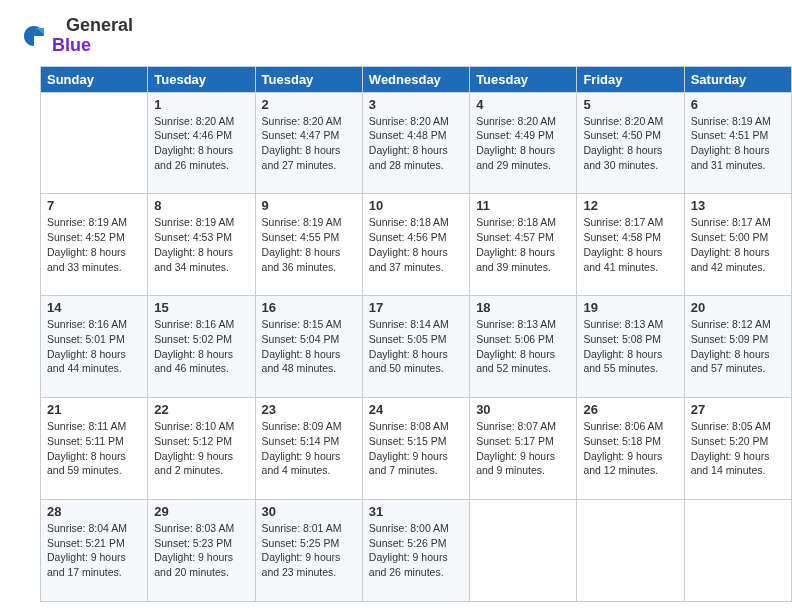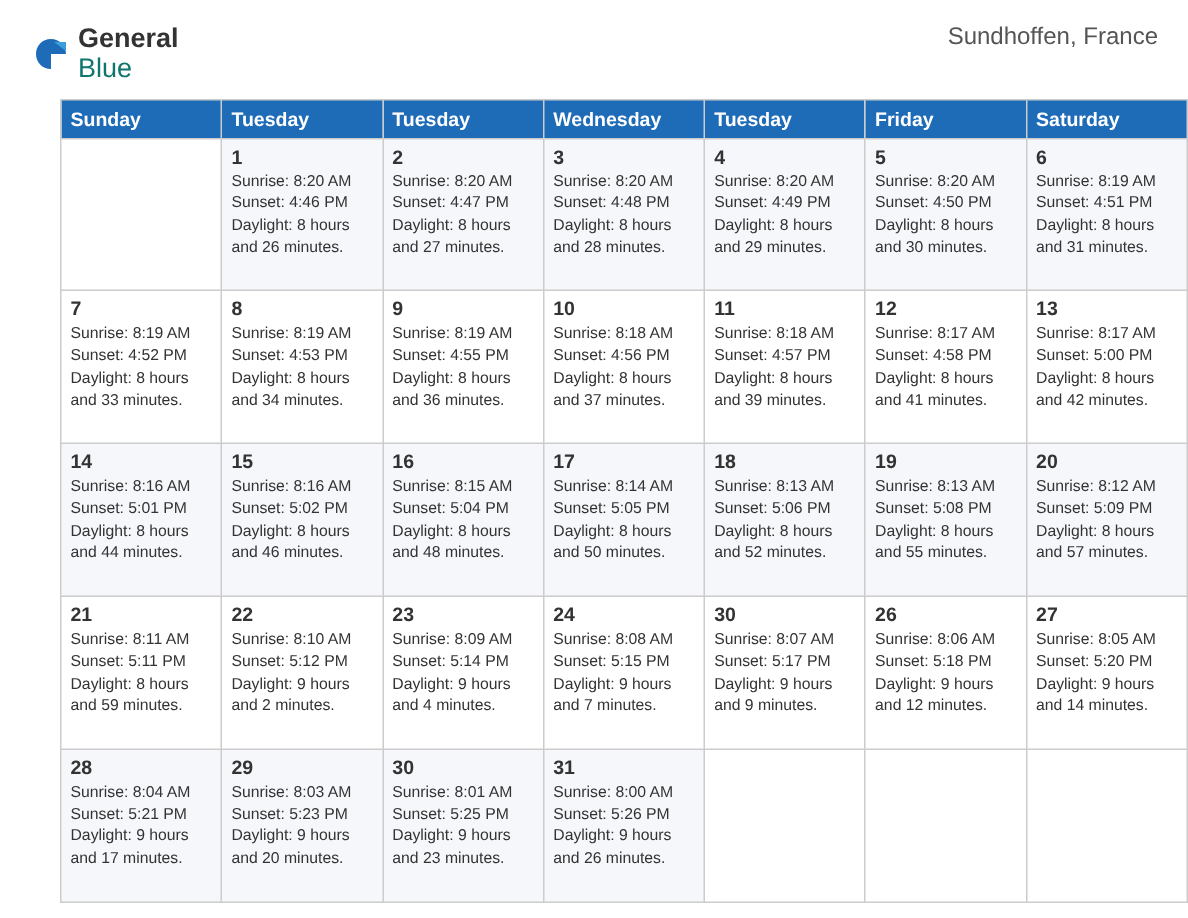--- a/index.html
+++ b/index.html
@@ -29,25 +29,26 @@
     }
     .logo-text {
       display: flex;
       flex-direction: column;
       line-height: 1.1;
     }
     .logo-general {
       font-size: 18px;
       font-weight: bold;
       color: #333;
+      margin-left: 14px;
     }
     .logo-blue {
       font-size: 18px;
-      font-weight: normal;
-      color: #0f766e;
+      font-weight: bold;
+      color: #6d28d9;
     }
     .logo-icon {
       width: 28px;
       height: 28px;
       margin-right: 4px;
     }
     .title-area {
       text-align: right;
     }
     .calendar-title {
@@ -116,21 +117,20 @@
       <svg class="logo-icon" viewBox="0 0 28 28">
         <path d="M14 4 C8 4 4 8.5 4 14 C4 19.5 8 24 14 24 L14 14 L24 14 C24 8.5 19.5 4 14 4Z" fill="#1e6bb8"></path>
         <path d="M16 6 L24 6 L24 12 Z" fill="#3a9fd8"></path>
       </svg>
       <div class="logo-text">
         <span class="logo-general">General</span>
         <span class="logo-blue">Blue</span>
       </div>
     </div>
     <div class="title-area">
-      <div class="calendar-subtitle">Sundhoffen, France</div>
     </div>
   </div>
 
   <table class="calendar-table">
     <thead>
       <tr>
       <th>Sunday</th>
           <th>Tuesday</th>
           <th>Tuesday</th>
           <th>Wednesday</th>

